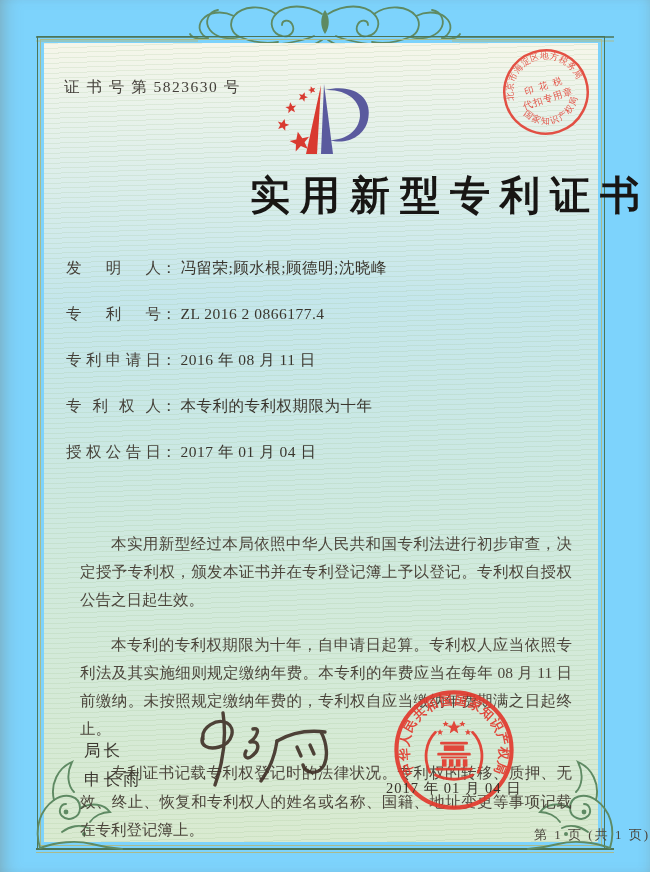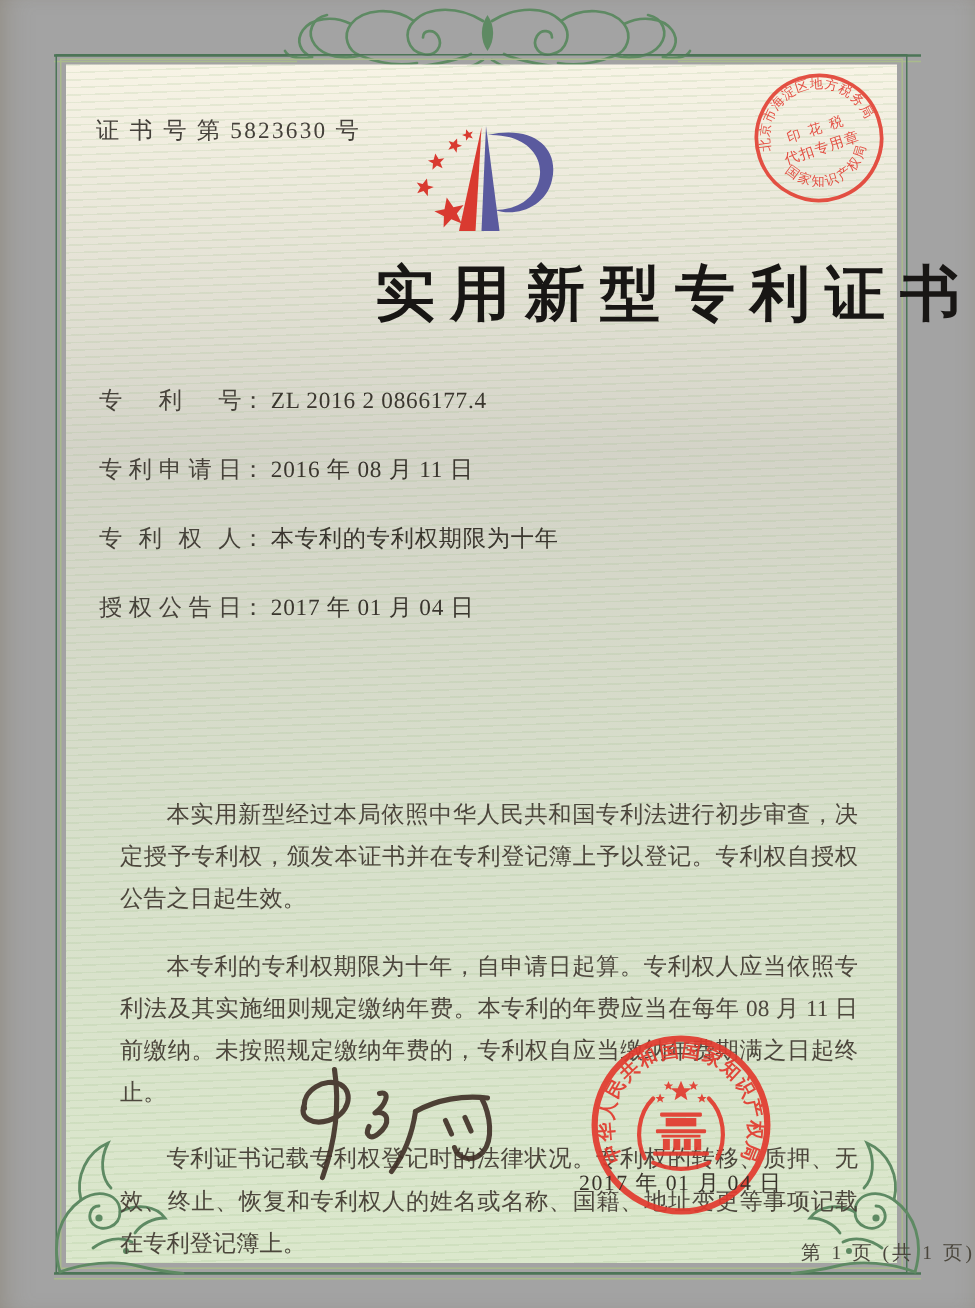--- a/index.html
+++ b/index.html
@@ -3,21 +3,21 @@
 <meta charset="utf-8">
 <style>
   html,body{margin:0;padding:0;}
   body{
     width:650px;height:872px;
     font-family:"Liberation Serif","DejaVu Serif",serif;
     background:#efece0;
   }
   .page{
     position:relative;width:650px;height:872px;overflow:hidden;
-    background:#a3a3a3;
+    background:#7dd3fc;
     box-shadow:inset 14px 0 20px -14px rgba(120,108,85,.5), inset -8px 0 14px -10px rgba(120,108,85,.3);
   }
   
   .frame{
     position:absolute;left:37px;top:36px;width:568px;height:813px;
     border:1.5px solid #4c7557;
     outline:1px solid #a9ba8c;outline-offset:-4px;
     box-sizing:border-box;
   }
   .frame-pattern{
@@ -167,39 +167,46 @@
       </text>
       <text x="60" y="56" text-anchor="middle" font-size="11" fill="#e23a2e" letter-spacing="2">印 花 税</text>
       <text x="60" y="72" text-anchor="middle" font-size="11.5" fill="#e23a2e" letter-spacing="1">代扣专用章</text>
     </g>
   </svg>
 
   <div class="title">实用新型专利证书</div>
 
   <div class="fields">
     <div class="frow">
+      <span class="flabel">发明人</span><span class="fsep">：</span><span class="fvalue">冯留荣;顾水根;顾德明;沈晓峰</span>
+    </div>
+    <div class="frow">
       <span class="flabel">专利号</span><span class="fsep">：</span><span class="fvalue">ZL 2016 2 0866177.4</span>
     </div>
     <div class="frow">
       <span class="flabel">专利申请日</span><span class="fsep">：</span><span class="fvalue">2016 年 08 月 11 日</span>
     </div>
     <div class="frow">
       <span class="flabel">专利权人</span><span class="fsep">：</span><span class="fvalue">本专利的专利权期限为十年</span>
     </div>
     <div class="frow">
       <span class="flabel">授权公告日</span><span class="fsep">：</span><span class="fvalue">2017 年 01 月 04 日</span>
     </div>
   </div>
 
   <div class="body-text">
     <p>本实用新型经过本局依照中华人民共和国专利法进行初步审查，决定授予专利权，颁发本证书并在专利登记簿上予以登记。专利权自授权公告之日起生效。</p>
     <p>本专利的专利权期限为十年，自申请日起算。专利权人应当依照专利法及其实施细则规定缴纳年费。本专利的年费应当在每年 08 月 11 日前缴纳。未按照规定缴纳年费的，专利权自应当缴纳年费期满之日起终止。</p>
     <p>专利证书记载专利权登记时的法律状况。专利权的转移、质押、无效、终止、恢复和专利权人的姓名或名称、国籍、地址变更等事项记载在专利登记簿上。</p>
   </div>
 
+  <div class="officer">
+    <div class="line">局长</div>
+    <div class="line">申长雨</div>
+  </div>
 
   <svg class="signature" viewBox="0 0 160 90">
     <g stroke="#3f2f26" stroke-width="3.4" fill="none" stroke-linecap="round" stroke-linejoin="round" opacity="0.9">
       <path d="M18,34 C16,22 32,13 42,18 C51,23 48,38 34,42 C24,45 14,41 18,31"></path>
       <path d="M38,8 C41,28 40,52 30,80"></path>
       <path d="M68,24 C76,22 72,32 65,37 C74,35 76,44 67,51 C62,55 58,52 61,46"></path>
       <path d="M92,36 C90,50 85,64 76,76"></path>
       <path d="M92,36 C106,28 124,25 140,27"></path>
       <path d="M136,27 C142,38 144,55 137,63 C131,70 120,68 118,60"></path>
       <path d="M112,42 L116,51"></path>

